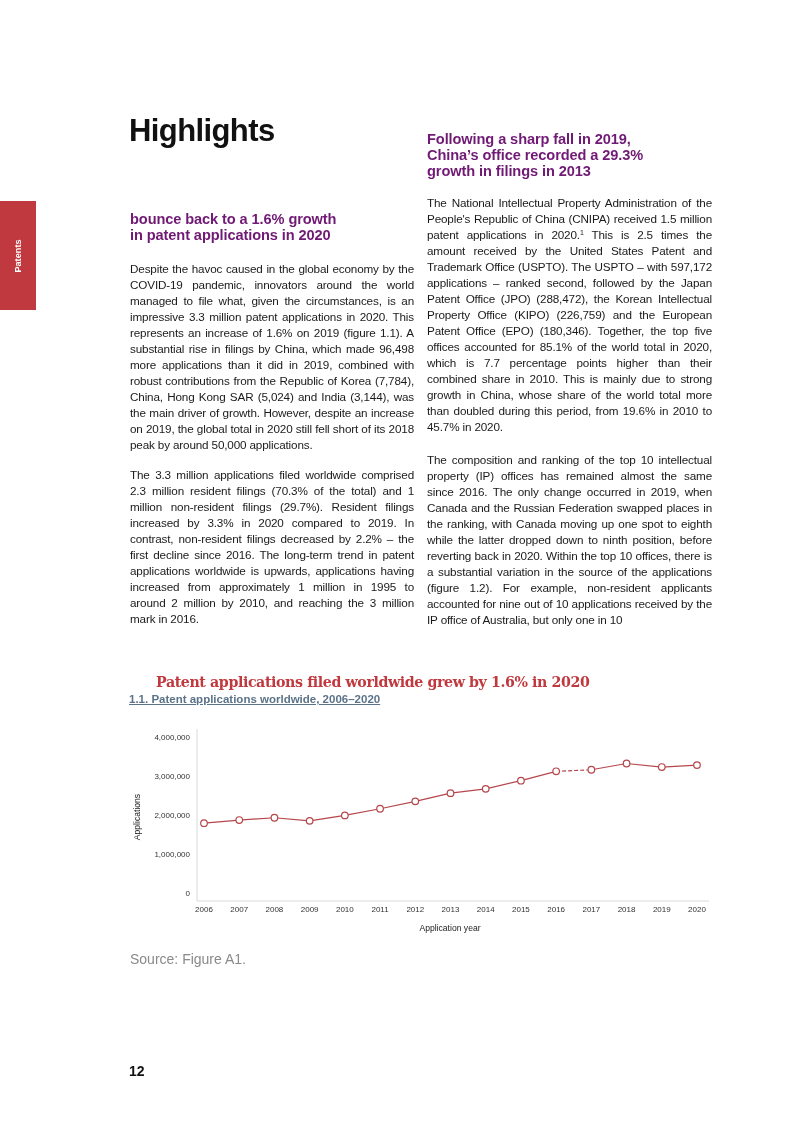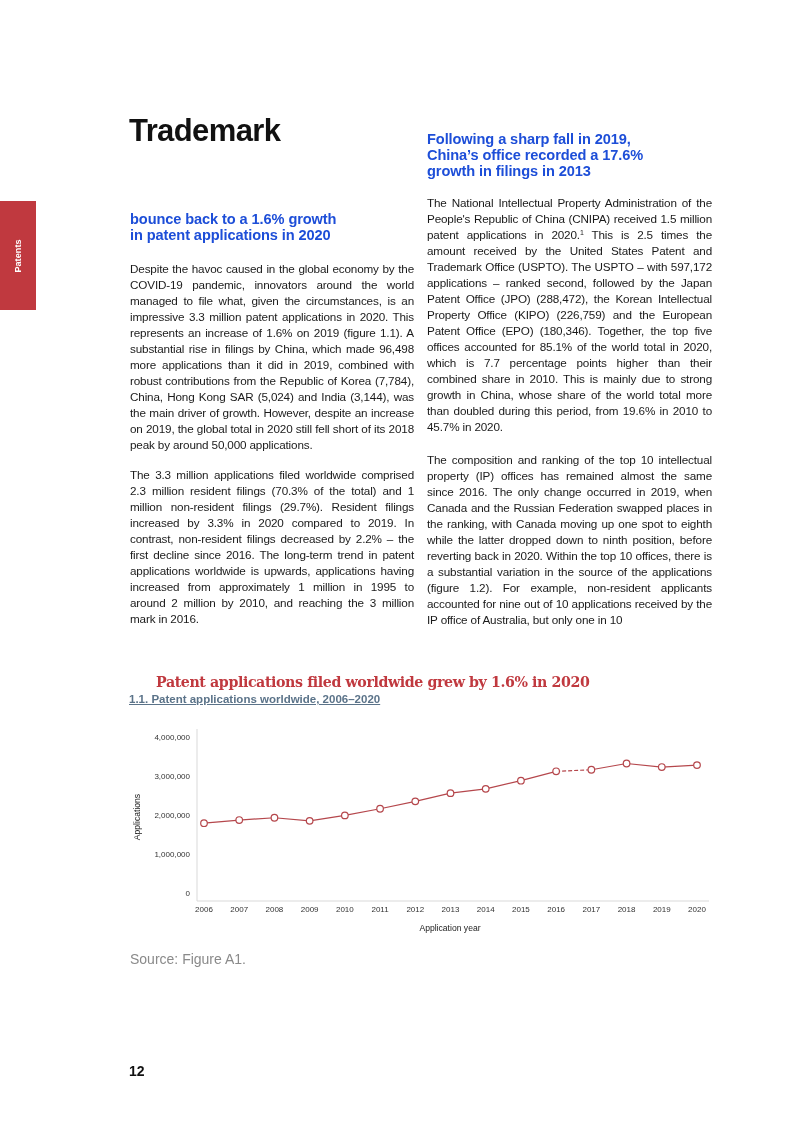--- a/index.html
+++ b/index.html
@@ -16,21 +16,21 @@
     color: #ffffff; font-size: 9px; font-weight: bold; white-space: nowrap;
     letter-spacing: 0.1px;
   }
 
   .page-title {
     position: absolute; left: 129px; top: 113px;
     font-size: 31px; font-weight: bold; letter-spacing: -0.6px; color: #111;
   }
 
   .sub-heading {
-    position: absolute; font-size: 14.6px; font-weight: bold; line-height: 16px; color: #1d4ed8;
+    position: absolute; font-size: 14.6px; font-weight: bold; line-height: 16px; color: #701a75;
     letter-spacing: -0.1px;
   }
   .sub-heading.left { left: 130px; top: 195px; width: 280px; }
   .sub-heading.right { left: 427px; top: 131px; width: 280px; }
 
   .para {
     position: absolute; font-size: 11.7px; line-height: 16px; color: #1a1a1a;
     text-align: justify; letter-spacing: -0.15px;
   }
   .para.l1 { left: 130px; top: 261px; width: 284px; }
@@ -62,33 +62,33 @@
     font-size: 14px; font-weight: bold; color: #111;
   }
 </style>
 </head>
 <body>
 
 <div class="side-tab">
   <span>Patents</span>
 </div>
 
-<h1 class="page-title">Trademark</h1>
+<h1 class="page-title">Highlights</h1>
 
 <h2 class="sub-heading left">
   <br>
   <span>bounce back to a 1.6% growth</span><br>
   <span>in patent applications in 2020</span>
 </h2>
 <p class="para l1">Despite the havoc caused in the global economy by the COVID-19 pandemic, innovators around the world managed to file what, given the circumstances, is an impressive 3.3 million patent applications in 2020. This represents an increase of 1.6% on 2019 (figure 1.1). A substantial rise in filings by China, which made 96,498 more applications than it did in 2019, combined with robust contributions from the Republic of Korea (7,784), China, Hong Kong SAR (5,024) and India (3,144), was the main driver of growth. However, despite an increase on 2019, the global total in 2020 still fell short of its 2018 peak by around 50,000 applications.</p>
 <p class="para l2">The 3.3 million applications filed worldwide comprised 2.3 million resident filings (70.3% of the total) and 1 million non-resident filings (29.7%). Resident filings increased by 3.3% in 2020 compared to 2019. In contrast, non-resident filings decreased by 2.2% – the first decline since 2016. The long-term trend in patent applications worldwide is upwards, applications having increased from approximately 1 million in 1995 to around 2 million by 2010, and reaching the 3 million mark in 2016.</p>
 
 <h2 class="sub-heading right">
   <span>Following a sharp fall in 2019,</span><br>
-  <span>China’s office recorded a 17.6%</span><br>
+  <span>China’s office recorded a 29.3%</span><br>
   <span>growth in filings in 2013</span>
 </h2>
 <p class="para r1"><span>The National Intellectual Property Administration of the People's Republic of China (CNIPA) received 1.5 million patent applications in 2020.</span><sup>1</sup><span> This is 2.5 times the amount received by the United States Patent and Trademark Office (USPTO). The USPTO – with 597,172 applications – ranked second, followed by the Japan Patent Office (JPO) (288,472), the Korean Intellectual Property Office (KIPO) (226,759) and the European Patent Office (EPO) (180,346). Together, the top five offices accounted for 85.1% of the world total in 2020, which is 7.7 percentage points higher than their combined share in 2010. This is mainly due to strong growth in China, whose share of the world total more than doubled during this period, from 19.6% in 2010 to 45.7% in 2020.</span></p>
 <p class="para r2">The composition and ranking of the top 10 intellectual property (IP) offices has remained almost the same since 2016. The only change occurred in 2019, when Canada and the Russian Federation swapped places in the ranking, with Canada moving up one spot to eighth while the latter dropped down to ninth position, before reverting back in 2020. Within the top 10 offices, there is a substantial variation in the source of the applications (figure 1.2). For example, non-resident applicants accounted for nine out of 10 applications received by the IP office of Australia, but only one in 10</p>
 
 <div class="chart-heading">Patent applications filed worldwide grew by 1.6% in 2020</div>
 <div class="chart-subheading">1.1. Patent applications worldwide, 2006–2020</div>
 
 <svg class="chart-svg" id="chart" width="600" height="220" viewBox="0 0 600 220" xmlns="http://www.w3.org/2000/svg">
   <g id="y-axis-group">

